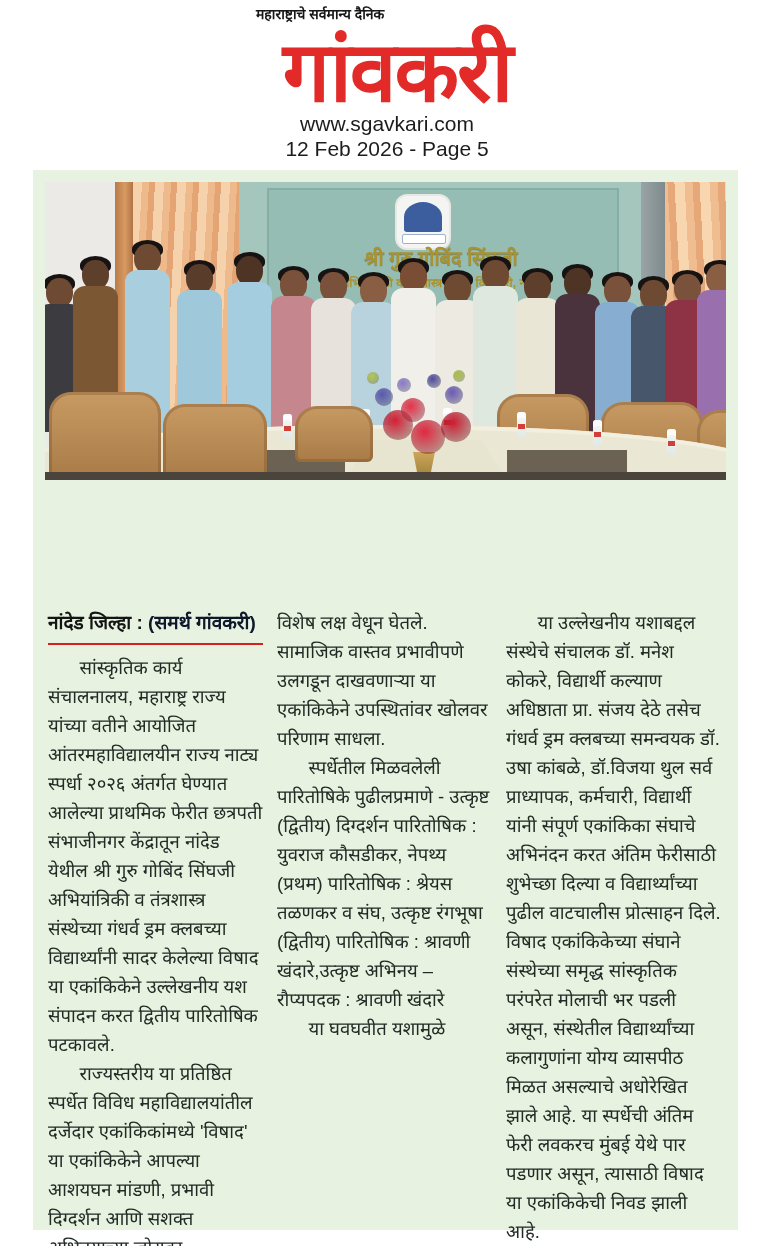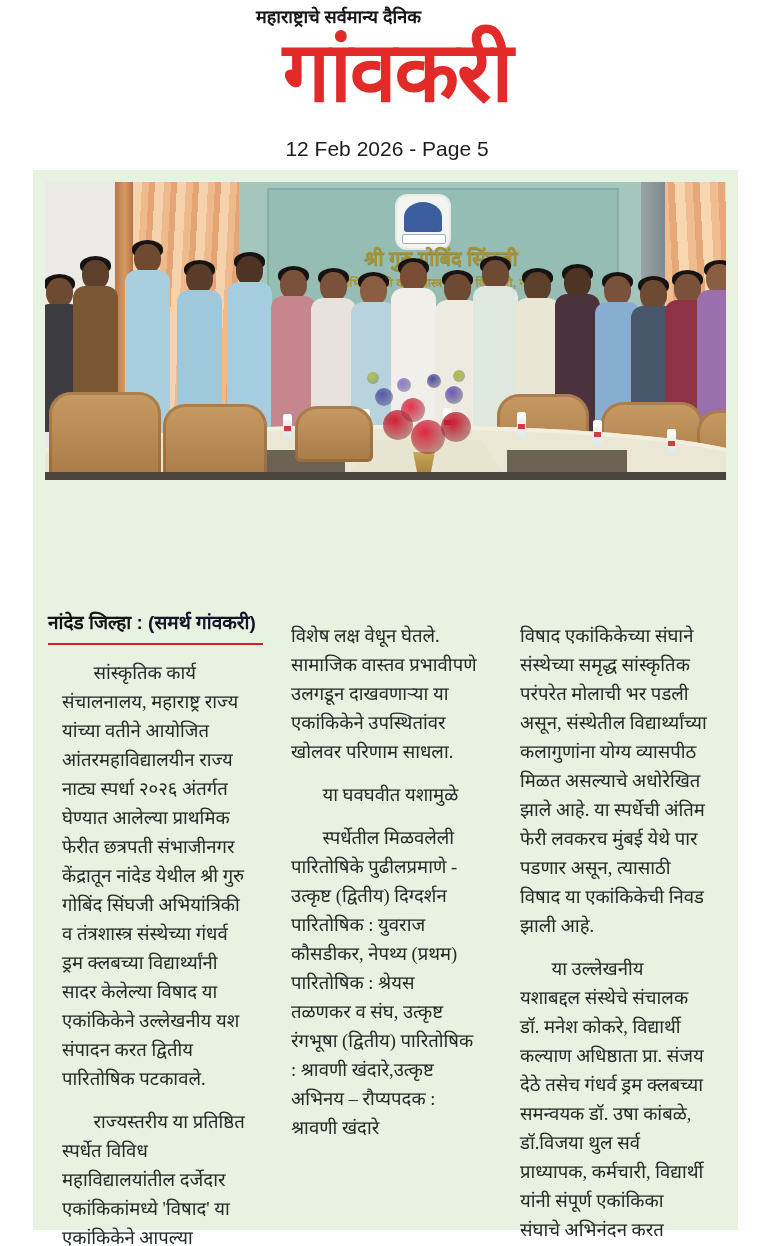--- a/index.html
+++ b/index.html
@@ -4,21 +4,21 @@
 <style>
   html,body{margin:0;padding:0;}
   body{
     width:774px;height:1246px;background:#ffffff;
     font-family:"Liberation Sans","DejaVu Sans",sans-serif;
     position:relative;overflow:hidden;
     -webkit-font-smoothing:antialiased;
   }
   
   .masthead{position:relative;width:774px;height:168px;}
-  .tagline{position:absolute;left:256px;top:4px;font-size:18px;font-weight:700;color:#161616;}
+  .tagline{position:absolute;left:256px;top:4px;font-size:14px;font-weight:700;color:#161616;}
   .brand-prefix{position:absolute;left:399px;top:6px;font-size:41px;font-weight:800;color:#111111;letter-spacing:-1px;}
   .brand{position:absolute;left:0;top:28px;width:794px;text-align:center;
          font-size:84px;font-weight:800;color:#e22a28;letter-spacing:-2px;line-height:90px;
          font-family:"Liberation Serif","DejaVu Serif",serif;}
   .site{position:absolute;left:0;top:112px;width:774px;text-align:center;font-size:21px;color:#1c1c1c;}
   .datepage{position:absolute;left:0;top:137px;width:774px;text-align:center;font-size:21px;color:#1c1c1c;}
   
   .panel{position:absolute;left:33px;top:170px;width:705px;height:1060px;background:#e7f3e0;}
   
   .photo{position:absolute;left:12px;top:12px;width:681px;height:298px;background:#ece8e1;overflow:hidden;}
@@ -47,29 +47,30 @@
   .bottle:after{content:"";position:absolute;left:1px;top:12px;width:7px;height:5px;background:#d04038;}
   .bloom{position:absolute;border-radius:50%;}
   .vase{position:absolute;left:366px;top:270px;width:26px;height:29px;background:linear-gradient(180deg,#caa65a,#9d7b35);clip-path:polygon(8% 0,92% 0,70% 100%,30% 100%);}
   .photo-bottom{position:absolute;left:0;top:290px;width:681px;height:8px;background:#4b443c;}
   
   .headline{position:absolute;left:0;top:322px;width:705px;text-align:center;color:#1d2722;font-weight:800;font-size:33px;line-height:49px;letter-spacing:-.5px;}
   .article{position:absolute;left:15px;top:438px;width:675px;display:flex;gap:14px;}
   .col{width:215px;color:#222a25;font-size:18.5px;line-height:29px;}
   .byline{font-size:19px;font-weight:700;color:#141414;padding-bottom:6px;border-bottom:2px solid #d6201f;margin-bottom:8px;}
   .byline .credit{color:#0f172a;margin-top:22px;}
-  .para{margin:14px;font-family:Liberation Serif, serif;}
+  .para{margin:0;}
   .para.ind{text-indent:1.7em;}
 </style>
 </head>
 <body>
 
 <div class="masthead">
   <div class="tagline">महाराष्ट्राचे सर्वमान्य दैनिक</div>
   <div class="brand">गांवकरी</div>
+  <div class="site">www.sgavkari.com</div>
   <div class="datepage">12 Feb 2026 - Page 5</div>
 </div>
 
 <div class="panel">
 
   <div class="photo">
     <div class="wall-white"></div>
     <div class="wood"></div>
     <div class="curtain left"></div>
     <div class="wall-teal"></div>
@@ -210,22 +211,22 @@
     <div class="col">
       <div class="byline">
         <span>नांदेड जिल्हा :</span>
         <span class="credit">(समर्थ गांवकरी)</span>
       </div>
     <p class="para ind">सांस्कृतिक कार्य संचालनालय, महाराष्ट्र राज्य यांच्या वतीने आयोजित आंतरमहाविद्यालयीन राज्य नाट्य स्पर्धा २०२६ अंतर्गत घेण्यात आलेल्या प्राथमिक फेरीत छत्रपती संभाजीनगर केंद्रातून नांदेड येथील श्री गुरु गोबिंद सिंघजी अभियांत्रिकी व तंत्रशास्त्र संस्थेच्या गंधर्व ड्रम क्लबच्या विद्यार्थ्यांनी सादर केलेल्या विषाद या एकांकिकेने उल्लेखनीय यश संपादन करत द्वितीय पारितोषिक पटकावले.</p>
         <p class="para ind">राज्यस्तरीय या प्रतिष्ठित स्पर्धेत विविध महाविद्यालयांतील दर्जेदार एकांकिकांमध्ये 'विषाद' या एकांकिकेने आपल्या आशयघन मांडणी, प्रभावी दिग्दर्शन आणि सशक्त अभिनयाच्या जोरावर परीक्षकांसह प्रेक्षकांचे</p>
       </div>
     <div class="col">
         <p class="para">विशेष लक्ष वेधून घेतले. सामाजिक वास्तव प्रभावीपणे उलगडून दाखवणाऱ्या या एकांकिकेने उपस्थितांवर खोलवर परिणाम साधला.</p>
+        <p class="para ind">स्पर्धेतील मिळवलेली पारितोषिके पुढीलप्रमाणे - उत्कृष्ट (द्वितीय) दिग्दर्शन पारितोषिक : युवराज कौसडीकर, नेपथ्य (प्रथम) पारितोषिक : श्रेयस तळणकर व संघ, उत्कृष्ट रंगभूषा (द्वितीय) पारितोषिक : श्रावणी खंदारे,उत्कृष्ट अभिनय – रौप्यपदक : श्रावणी खंदारे</p>
         <p class="para ind">या घवघवीत यशामुळे</p>
-        <p class="para ind">स्पर्धेतील मिळवलेली पारितोषिके पुढीलप्रमाणे - उत्कृष्ट (द्वितीय) दिग्दर्शन पारितोषिक : युवराज कौसडीकर, नेपथ्य (प्रथम) पारितोषिक : श्रेयस तळणकर व संघ, उत्कृष्ट रंगभूषा (द्वितीय) पारितोषिक : श्रावणी खंदारे,उत्कृष्ट अभिनय – रौप्यपदक : श्रावणी खंदारे</p>
       </div>
     <div class="col">
+        <p class="para ind">या उल्लेखनीय यशाबद्दल संस्थेचे संचालक डॉ. मनेश कोकरे, विद्यार्थी कल्याण अधिष्ठाता प्रा. संजय देठे तसेच गंधर्व ड्रम क्लबच्या समन्वयक डॉ. उषा कांबळे, डॉ.विजया थुल सर्व प्राध्यापक, कर्मचारी, विद्यार्थी यांनी संपूर्ण एकांकिका संघाचे अभिनंदन करत अंतिम फेरीसाठी शुभेच्छा दिल्या व विद्यार्थ्यांच्या पुढील वाटचालीस प्रोत्साहन दिले.</p>
         <p class="para">विषाद एकांकिकेच्या संघाने संस्थेच्या समृद्ध सांस्कृतिक परंपरेत मोलाची भर पडली असून, संस्थेतील विद्यार्थ्यांच्या कलागुणांना योग्य व्यासपीठ मिळत असल्याचे अधोरेखित झाले आहे. या स्पर्धेची अंतिम फेरी लवकरच मुंबई येथे पार पडणार असून, त्यासाठी विषाद या एकांकिकेची निवड झाली आहे.</p>
-        <p class="para ind">या उल्लेखनीय यशाबद्दल संस्थेचे संचालक डॉ. मनेश कोकरे, विद्यार्थी कल्याण अधिष्ठाता प्रा. संजय देठे तसेच गंधर्व ड्रम क्लबच्या समन्वयक डॉ. उषा कांबळे, डॉ.विजया थुल सर्व प्राध्यापक, कर्मचारी, विद्यार्थी यांनी संपूर्ण एकांकिका संघाचे अभिनंदन करत अंतिम फेरीसाठी शुभेच्छा दिल्या व विद्यार्थ्यांच्या पुढील वाटचालीस प्रोत्साहन दिले.</p>
       </div>
   </div>
 
 </div>
 
 </body></html>

